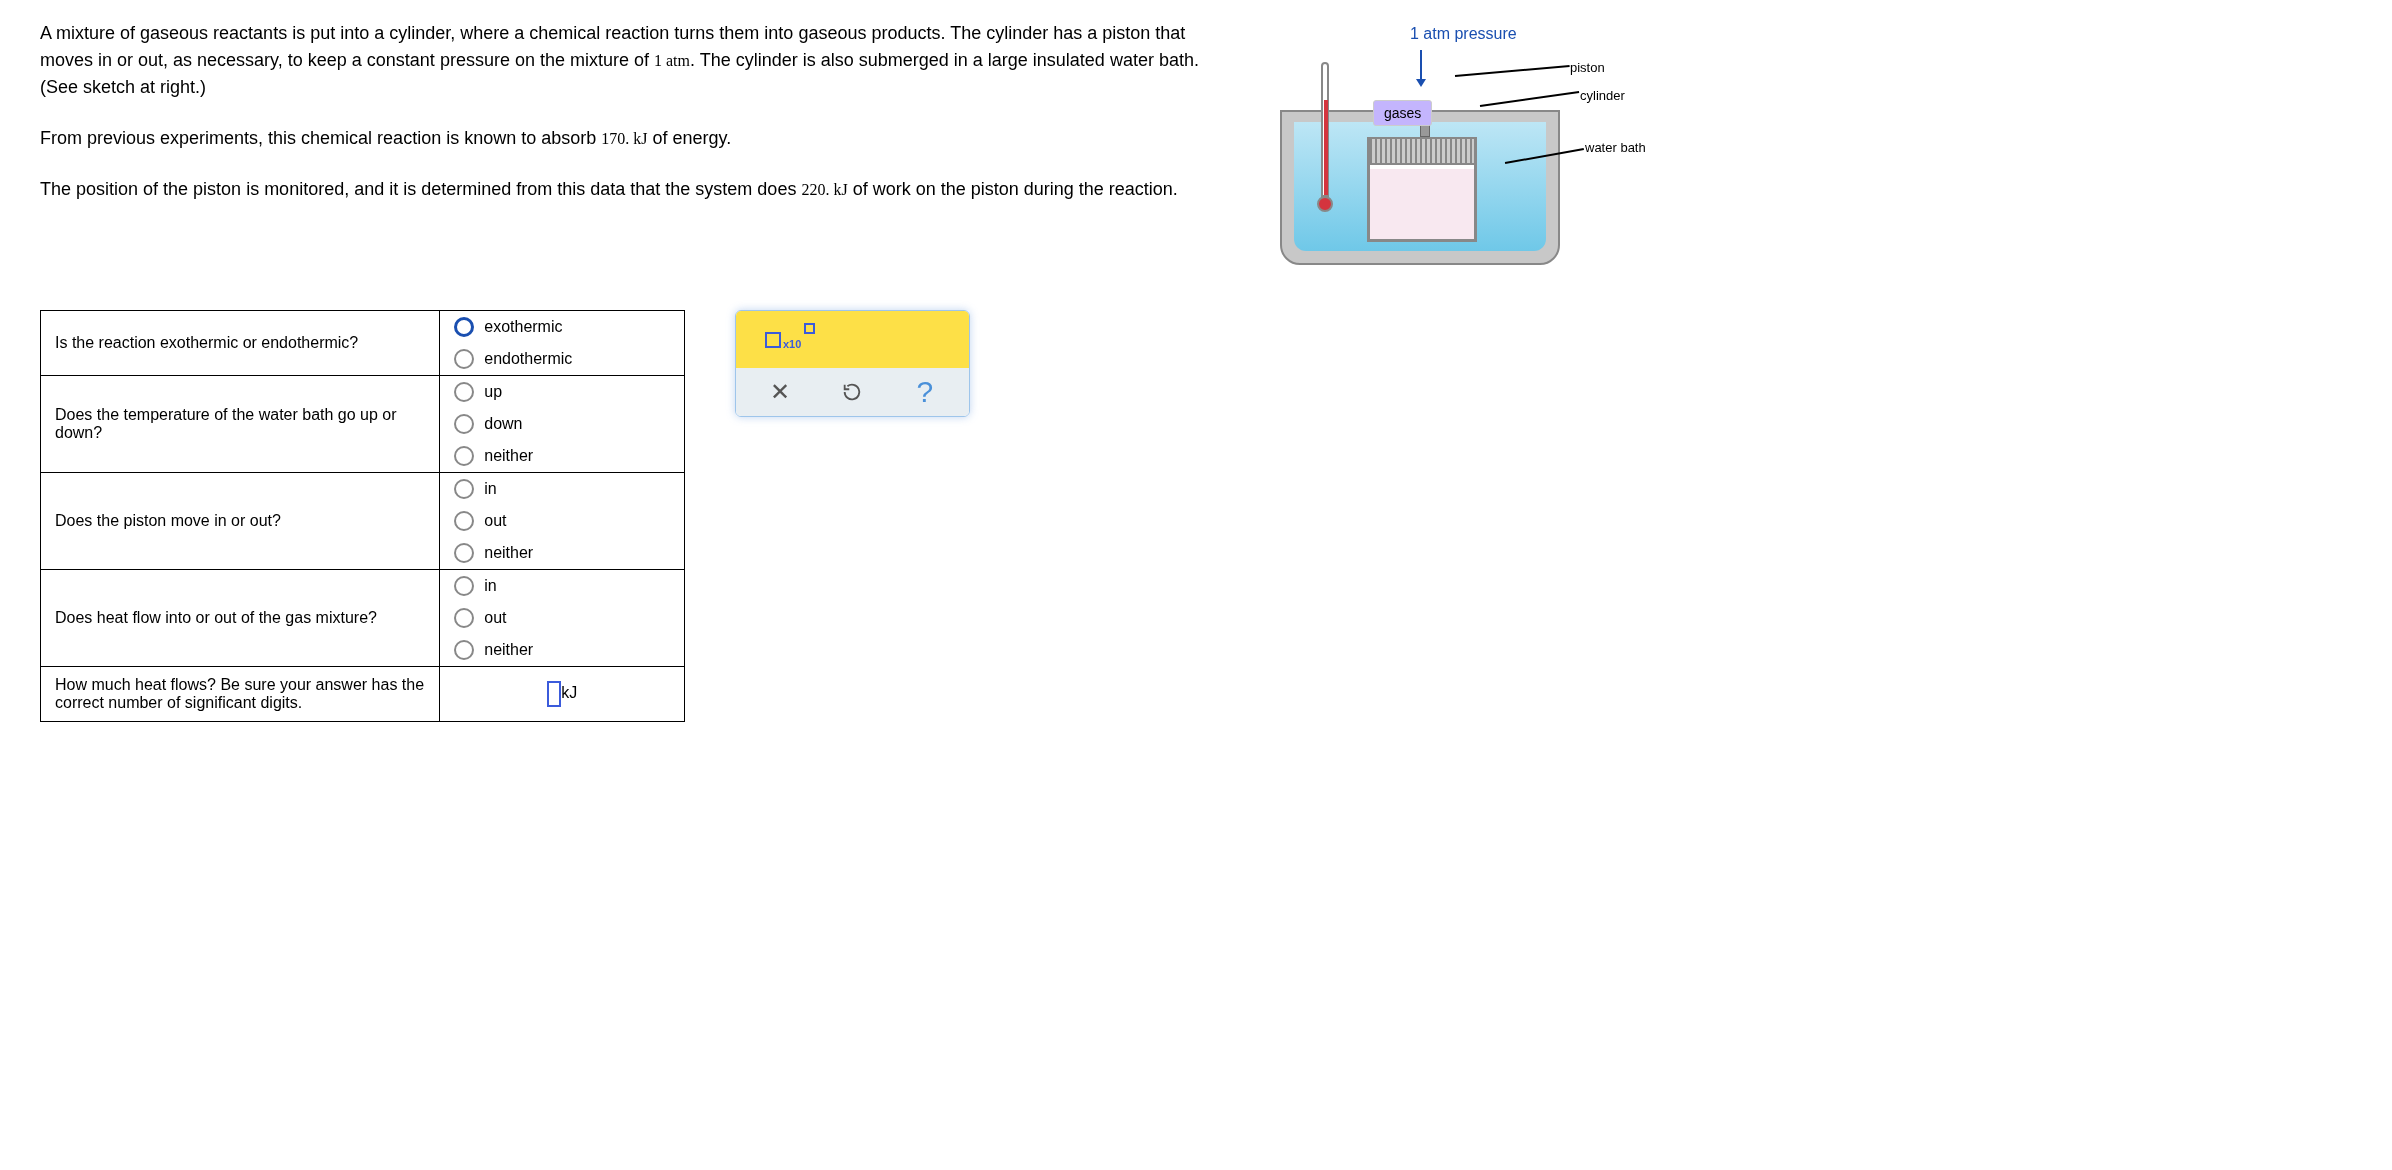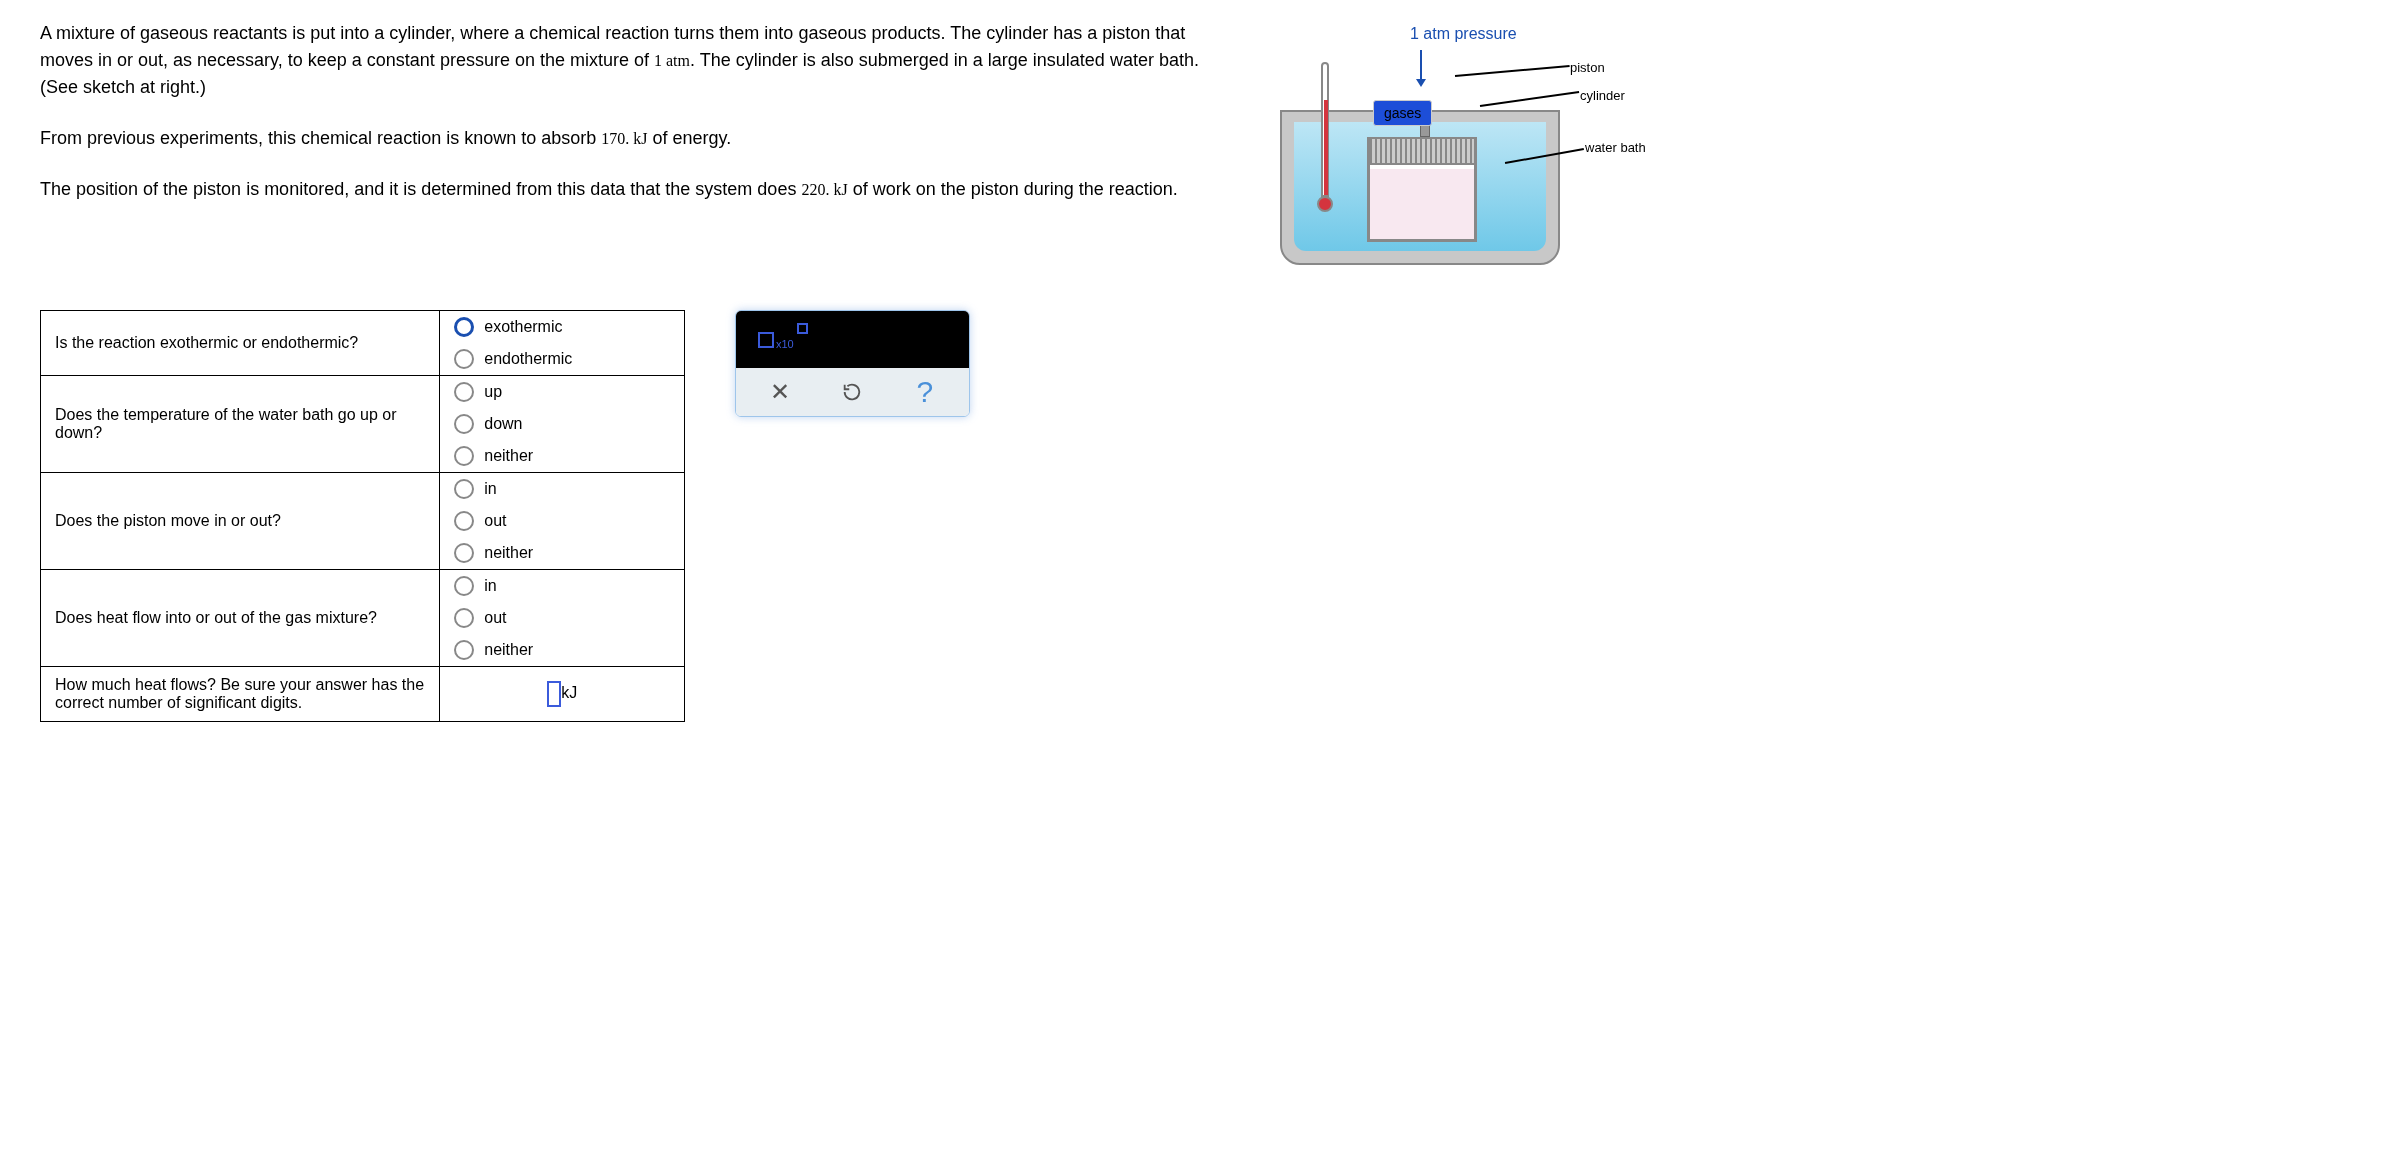--- a/index.html
+++ b/index.html
@@ -138,21 +138,21 @@
       left: 50px;
       width: 10px;
       height: 28px;
       background: #999;
       border: 1px solid #666;
     }
     .gases-label {
       position: absolute;
       top: 80px;
       left: 93px;
-      background: #1d4ed8;
+      background: #c4b5fd;
       border: 1px solid #ccc;
       padding: 4px 10px;
       font-size: 14px;
       border-radius: 3px;
     }
     .label-line { position: absolute; background: #000; height: 1.5px; transform-origin: left center; }
     .label-text { position: absolute; font-size: 13px; }
     .piston-lbl { top: 40px; left: 290px; }
     .piston-line { top: 55px; left: 175px; width: 115px; transform: rotate(-5deg); }
     .cylinder-lbl { top: 68px; left: 300px; }
@@ -208,23 +208,24 @@
     .unit-label { font-size: 16px; text-align: center; }
 
     .tool-panel {
       width: 235px;
       border: 1px solid #9ec5eb;
       box-shadow: 0 0 8px rgba(100,150,220,0.4);
       border-radius: 6px;
       overflow: hidden;
     }
     .tool-top {
-      padding: 18px 22px;
+      padding: 18px 29px;
       text-align: left;
-      background: #000000;
+      background: #fde047;
+      font-weight: bold;
     }
     .sci-box {
       display: inline-block;
       width: 16px;
       height: 16px;
       border: 2px solid #3b5bdb;
       vertical-align: middle;
     }
     .sci-sup {
       display: inline-block;

